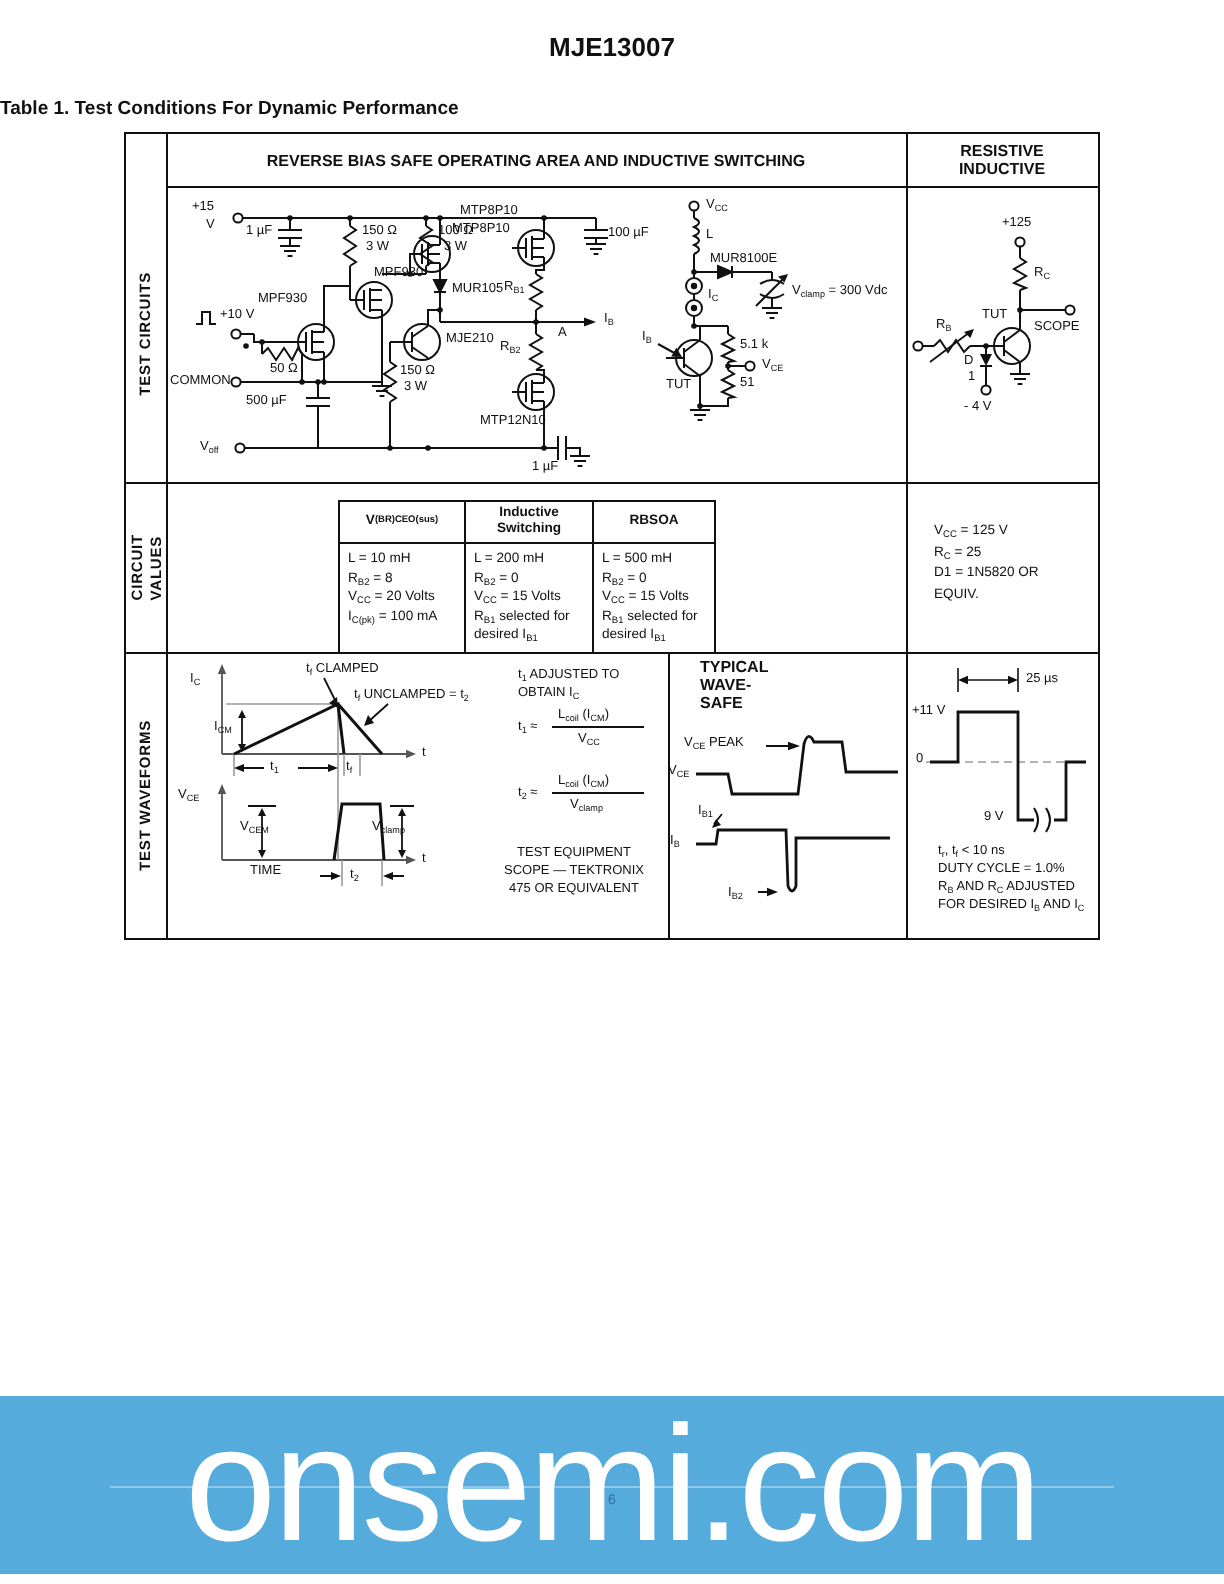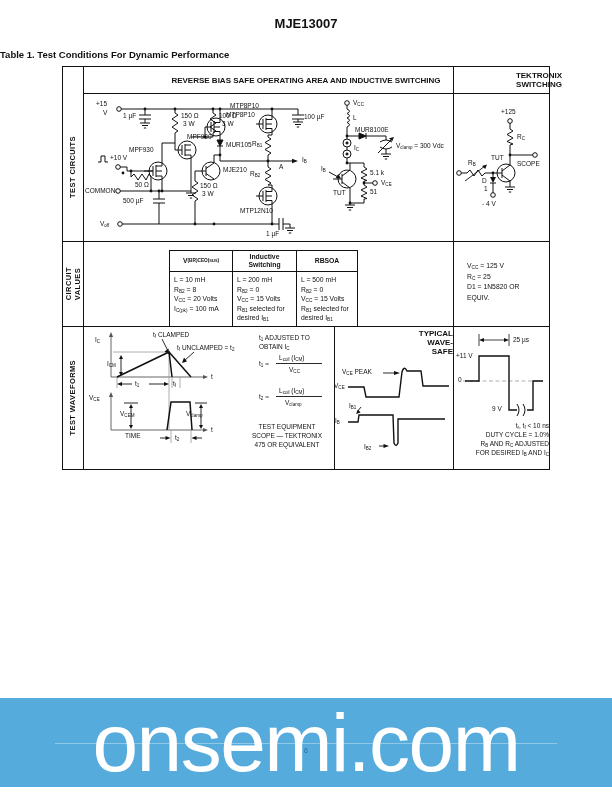--- a/index.html
+++ b/index.html
@@ -3,28 +3,28 @@
 <meta charset="utf-8">
 <style>
   html,body{margin:0;padding:0;background:#ffffff;}
   #page{position:relative;width:612px;height:792px;background:#fff;overflow:hidden;
         font-family:"Liberation Sans",sans-serif;color:#111;}
   .abs{position:absolute;}
   #title{top:16px;left:0;width:612px;text-align:center;font-size:13px;font-weight:bold;}
   #caption{top:49px;left:0;width:612px;text-align:left;font-size:9.5px;font-weight:bold;}
   #dtable{left:62px;top:66px;width:486px;height:402px;border:1.5px solid #111;}
   .gl{background:#111;}
-  .hdr{display:flex;align-items:center;justify-content:center;font-weight:bold;font-size:8px;text-align:center;padding-left:38px;}
+  .hdr{display:flex;align-items:center;justify-content:center;font-weight:bold;font-size:8px;text-align:center;}
   .rowlab{display:flex;align-items:center;justify-content:center;}
   .rowlab span{writing-mode:vertical-rl;transform:rotate(180deg);font-weight:bold;font-size:7.5px;
                letter-spacing:.4px;white-space:pre-line;text-align:center;line-height:1.25;}
   .c{position:absolute;}
   .lbl{position:absolute;font-size:6.5px;line-height:1.12;white-space:nowrap;}
   .lbl.b{font-weight:bold;}
-  .lbl.ctr{left:16px;right:0;text-align:right;white-space:normal;}
+  .lbl.ctr{left:16px;right:0;text-align:left;white-space:normal;}
   sub{font-size:.7em;vertical-align:-.3em;line-height:0;}
   svg{position:absolute;left:0;top:0;}
   svg path,svg circle,svg line{vector-effect:non-scaling-stroke;}
   
   #vtable{position:absolute;left:86px;top:9px;display:flex;border:1px solid #111;background:#fff;}
   .vcol{width:62px;}
   .vcol+.vcol{border-left:1px solid #111;}
   .vh{height:20px;border-bottom:1px solid #111;display:flex;align-items:center;justify-content:center;
       text-align:center;font-weight:bold;font-size:6.8px;line-height:1.2;}
   .vb{padding:3px 2px 3px 4px;font-size:6.8px;line-height:9.6px;}
@@ -51,21 +51,21 @@
     <div class="abs gl" style="left:390px;top:0;width:1px;height:402px"></div>
     <div class="abs gl" style="left:20px;top:26px;width:466px;height:1px"></div>
     <div class="abs gl" style="left:0;top:174px;width:486px;height:1px"></div>
     <div class="abs gl" style="left:0;top:259px;width:486px;height:1px"></div>
     <div class="abs gl" style="left:271px;top:259px;width:1px;height:143px"></div>
 
     <div class="abs hdr" style="left:20px;top:0;width:370px;height:26px">
       <span>REVERSE BIAS SAFE OPERATING AREA AND INDUCTIVE SWITCHING</span>
       </div>
     <div class="abs hdr" style="left:390px;top:0;width:96px;height:26px">
-      <span style="width:58px">TEKTRONIX SWITCHING</span>
+      <span style="width:58px">RESISTIVE INDUCTIVE</span>
       </div>
 
     <div class="abs rowlab" style="left:0;top:26px;width:20px;height:148px">
       <span>TEST CIRCUITS</span>
       </div>
     <div class="abs rowlab" style="left:0;top:174px;width:20px;height:85px">
       <span>CIRCUIT
 VALUES</span>
       </div>
     <div class="abs rowlab" style="left:0;top:259px;width:20px;height:143px">

